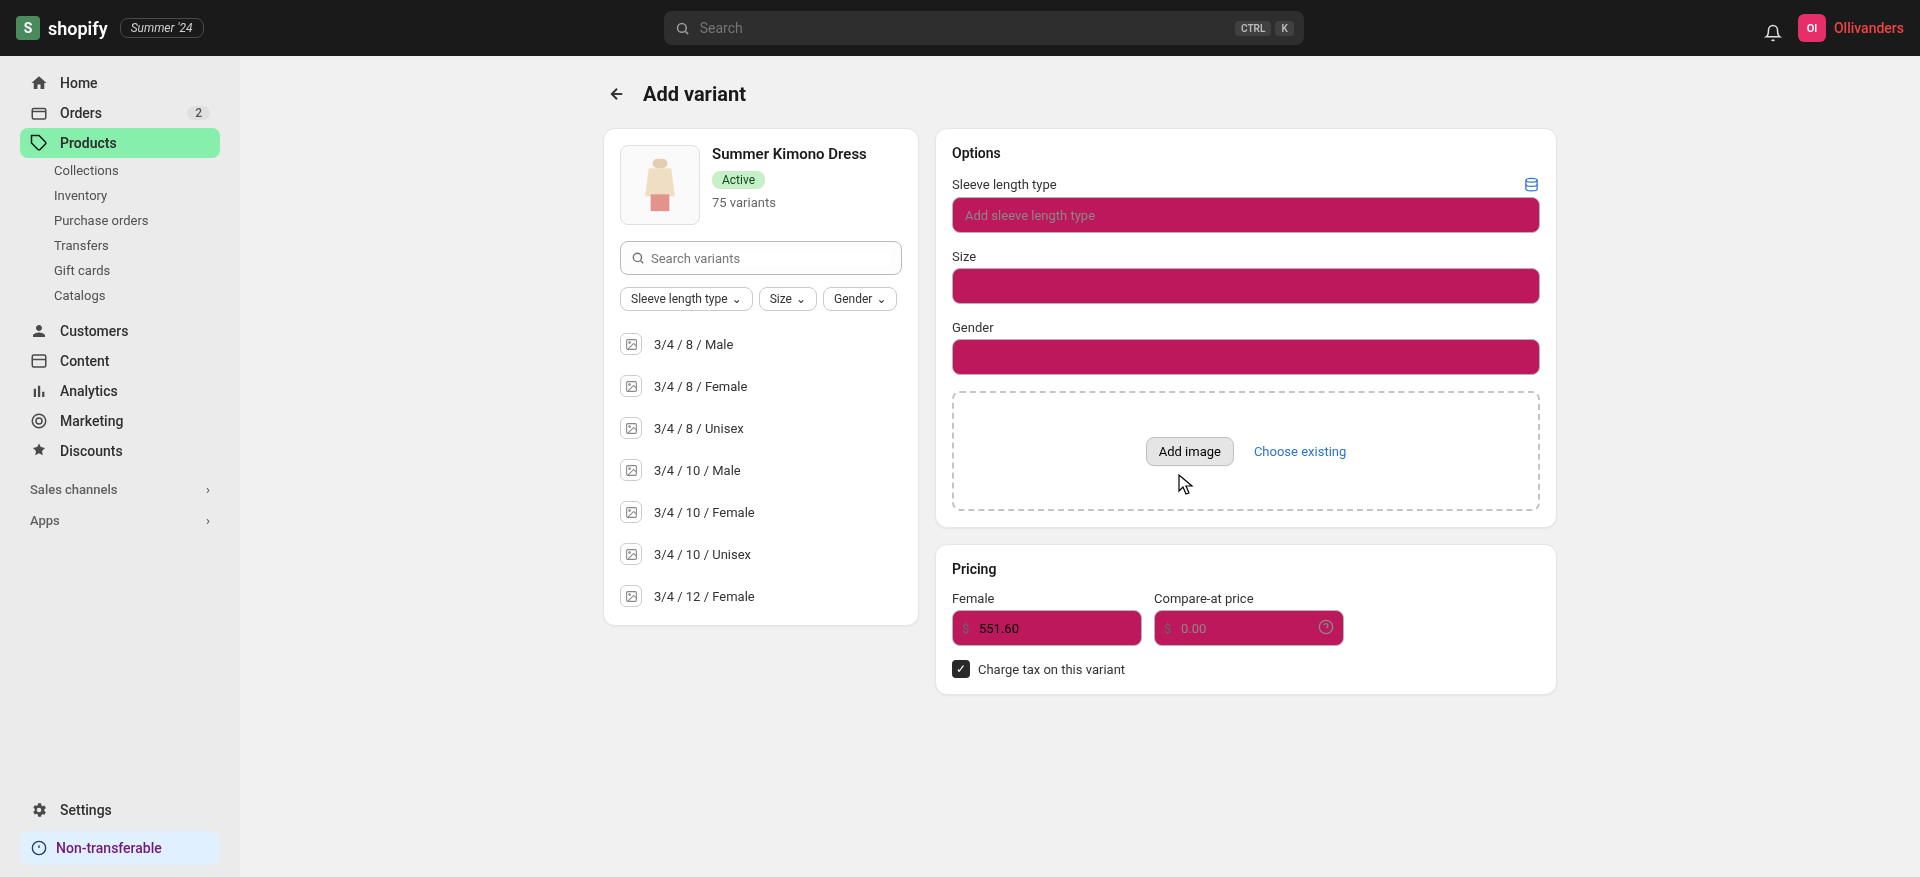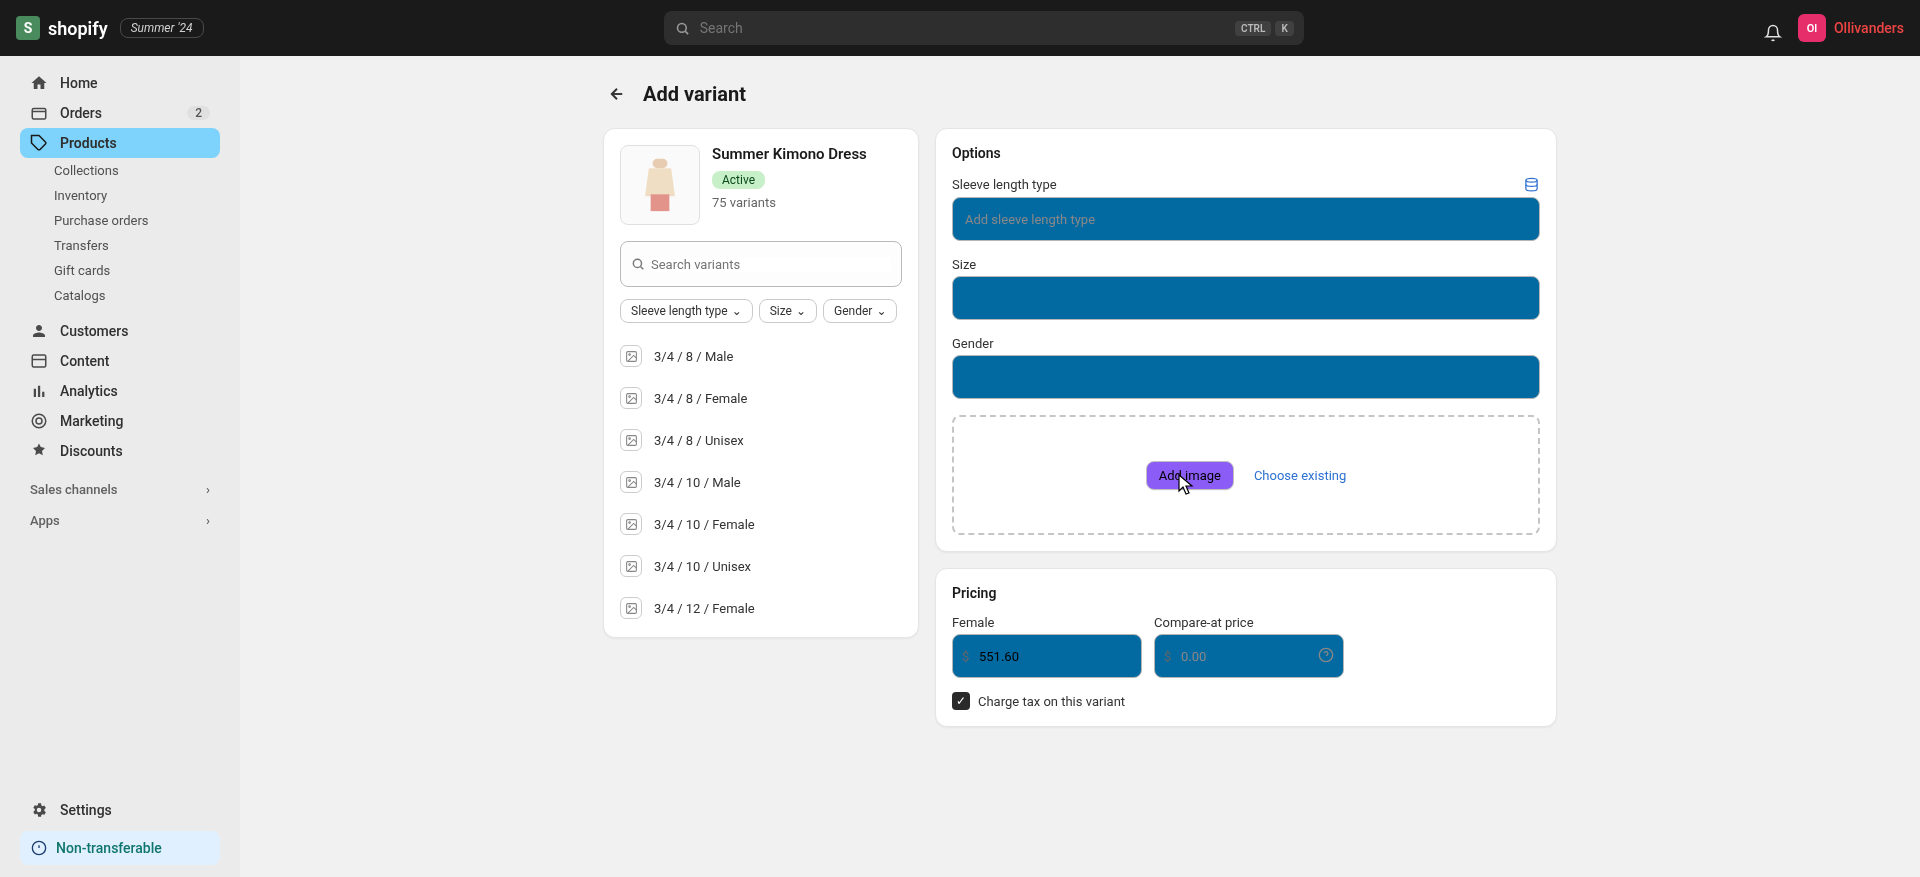--- a/index.html
+++ b/index.html
@@ -20,26 +20,26 @@
 .bell { color: #e0e0e0; }
 .avatar { width: 28px; height: 28px; background: #e62e6b; color: #fff; border-radius: 6px; display: flex; align-items: center; justify-content: center; font-size: 11px; font-weight: 600;}
 .username { color: #ef4444; font-size: 14px; font-weight: 500;}
 
 
 .layout { display: flex; height: calc(100vh - 56px); }
 
 
 .sidebar { width: 240px; background: #ebebeb; display: flex; flex-direction: column; padding: 12px 20px; overflow-y: auto;}
 .nav-item { display: flex; align-items: center; gap: 12px; padding: 6px 10px; border-radius: 8px; cursor: pointer; font-size: 14px; color: #303030; font-weight: 500;}
-.nav-item.active { background: #7dd3fc; font-weight: 600; }
+.nav-item.active { background: #86efac; font-weight: 600; }
 .nav-item .count { margin-left: auto; background: #e0e0e0; border-radius: 8px; padding: 0 8px; font-size: 12px; color: #555;}
 .nav-sub { padding-left: 34px; font-size: 13px; color: #505050; padding-top: 5px; padding-bottom: 5px; cursor: pointer; font-weight: 450;}
 .nav-section { font-size: 13px; color: #616161; padding: 8px 10px; display: flex; justify-content: space-between; align-items: center; cursor: pointer; font-weight:500;}
 .sidebar-bottom { margin-top: auto; }
-.non-transferable { background: #e0f0ff; border-radius: 8px; padding: 8px 10px; display: flex; align-items: center; gap: 8px; color: #0f766e; font-size: 14px; margin-top: 6px; font-weight: 500;}
+.non-transferable { background: #e0f0ff; border-radius: 8px; padding: 8px 10px; display: flex; align-items: center; gap: 8px; color: #701a75; font-size: 14px; margin-top: 6px; font-weight: 500;}
 .icon { width: 18px; height: 18px; display: inline-flex; align-items: center; justify-content: center; flex-shrink: 0;}
 
 
 .main { flex: 1; overflow-y: auto; padding: 24px 0; }
 .main-inner { max-width: 970px; margin: 0 auto; padding: 0 8px;}
 .page-header { display: flex; align-items: center; gap: 12px; margin-bottom: 20px; }
 .back-btn { width: 28px; height: 28px; border-radius: 6px; display: flex; align-items: center; justify-content: center; cursor: pointer;}
 .page-title { font-size: 20px; font-weight: 700; color: #1a1a1a;}
 
 .columns { display: flex; gap: 16px; align-items: flex-start;}
@@ -50,42 +50,42 @@
 
 
 .product-head { display: flex; gap: 12px; padding: 16px; }
 .product-thumb { width: 80px; height: 80px; border: 1px solid #e0e0e0; border-radius: 8px; background: #fafafa; display:flex; align-items:center; justify-content:center;}
 .product-thumb svg { opacity: 0.55; }
 .product-title { font-size: 15px; font-weight: 600; color: #1a1a1a; margin-bottom: 6px;}
 .status-badge { display: inline-block; background: #c8f0c8; color: #0a4a1a; border-radius: 8px; padding: 2px 10px; font-size: 12px; margin-bottom: 6px; font-weight:450;}
 .variant-count { font-size: 13px; color: #666; }
 
 .search-variants-wrap { padding: 0 16px 12px; }
-.search-variants { border: 1px solid #bababa; border-radius: 8px; height: 46px; display: flex; align-items: center; padding: 0 10px; gap: 6px; background:#fdfdfd;}
+.search-variants { border: 1px solid #bababa; border-radius: 8px; height: 34px; display: flex; align-items: center; padding: 0 10px; gap: 6px; background:#fdfdfd;}
 .search-variants input { border: none; outline: none; flex: 1; font-size: 13px;}
 
 .filter-chips { padding: 0 16px 12px; display: flex; flex-wrap: wrap; gap: 6px;}
 .chip { border: 1px solid #cacaca; border-radius: 8px; padding: 4px 10px; font-size: 12px; display: flex; align-items: center; gap: 4px; cursor: pointer; color:#333; background:#fff;}
 
 .variant-list { max-height: 330px; overflow-y: auto; padding-bottom: 8px;}
 .variant-row { display: flex; align-items: center; gap: 12px; padding: 10px 16px; cursor: pointer; font-size: 13px; color: #333;}
 .variant-thumb { width: 22px; height: 22px; border: 1px solid #ccc; border-radius: 6px; display: flex; align-items: center; justify-content: center; color: #888;}
 
 
 .card-pad { padding: 16px; }
 .card-title { font-size: 14px; font-weight: 600; color: #1a1a1a; margin-bottom: 14px; }
 .field-row { margin-bottom: 16px; }
 .field-label-row { display: flex; justify-content: space-between; align-items: center; margin-bottom: 4px;}
 .field-label { font-size: 13px; color: #333; }
 .db-icon { color: #2e72d2; }
-.text-input { width: 100%; height: 44px; border: 1px solid #b5b5b5; border-radius: 8px; padding: 0 12px; font-size: 13px; outline: none; background:#0369a1;}
+.text-input { width: 100%; height: 36px; border: 1px solid #b5b5b5; border-radius: 8px; padding: 0 12px; font-size: 13px; outline: none; background:#be185d;}
 .text-input::placeholder { color: #888; }
 
 .image-drop { border: 2px dashed #c5c5c5; border-radius: 8px; height: 120px; display: flex; align-items: center; justify-content: center; gap: 20px;}
-.add-image-btn { border: 1px solid #c0c0c0; background: #8b5cf6; border-radius: 8px; padding: 6px 12px; font-size: 13px; cursor: pointer; box-shadow: 0 1px 0 rgba(0,0,0,0.04);}
+.add-image-btn { border: 1px solid #c0c0c0; background: #e5e5e5; border-radius: 8px; padding: 6px 12px; font-size: 13px; cursor: pointer; box-shadow: 0 1px 0 rgba(0,0,0,0.04);}
 .choose-existing { color: #2e72d2; font-size: 13px; cursor: pointer; }
 
 
 .pricing-grid { display: flex; gap: 12px; margin-bottom: 14px;}
 .pricing-field { flex: 0 0 190px; }
 .price-input-wrap { position: relative; }
 .price-prefix { position: absolute; left: 10px; top: 50%; transform: translateY(-50%); color: #666; font-size: 13px;}
 .price-input { padding-left: 26px; }
 .help-icon { position: absolute; right: 8px; top: 50%; transform: translateY(-50%); color: #888; width:18px; height:18px;}
 

